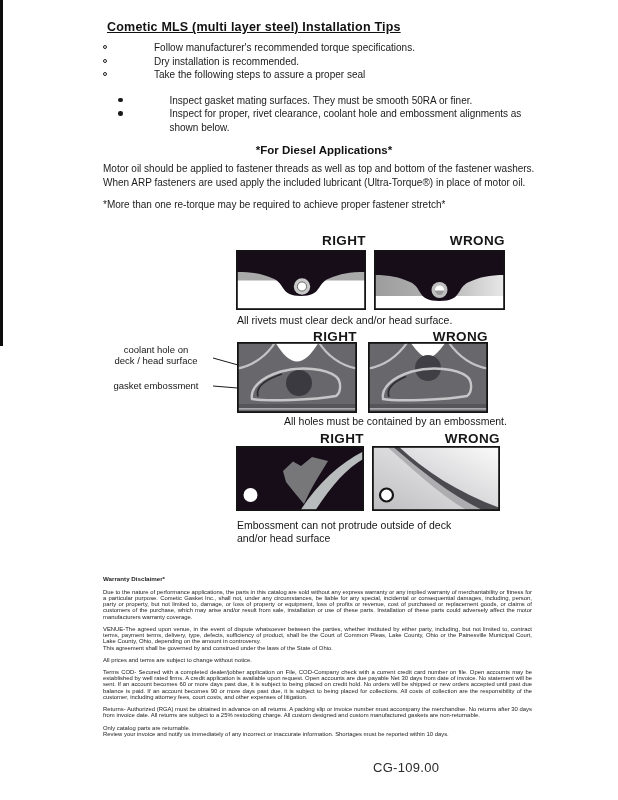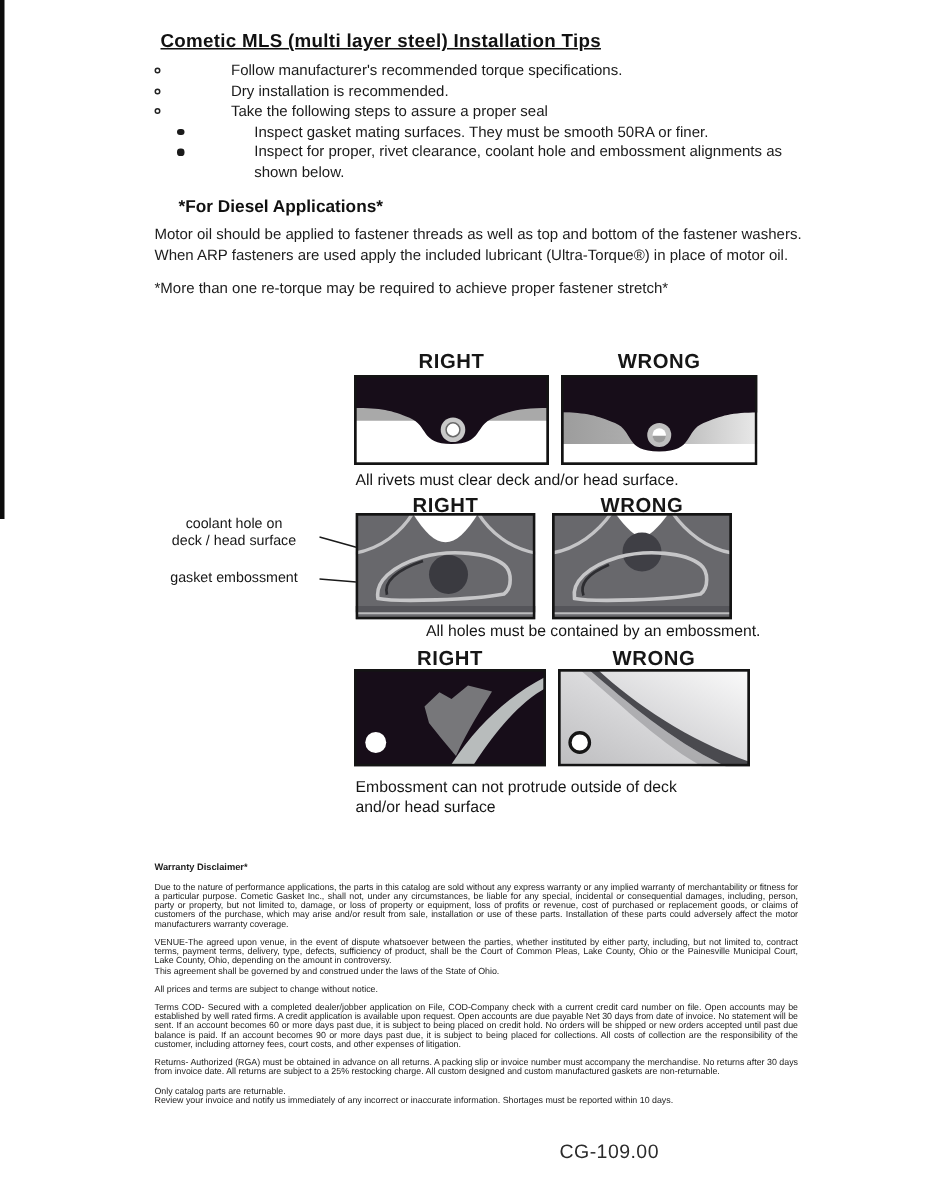--- a/index.html
+++ b/index.html
@@ -14,32 +14,32 @@
   .content { position:absolute; left:103px; top:20px; width:442px; }
   .doc-title {
     font-size:12.5px; font-weight:bold; text-decoration:underline;
     letter-spacing:0.2px; margin:0 0 7px 4px; color:#111;
   }
   .bullet-row { display:flex; align-items:flex-start; font-size:10px; line-height:13.5px;gap:43px; }
   .marker-open {
     flex:0 0 auto; width:4px; height:4px; border:1px solid #222; border-radius:50%;
     margin:4px 4px 0 0;
   }
-  .sub-bullets { margin-left:15px; }
+  .sub-bullets { margin-left:15px;margin-top:12px; }
   .marker-filled {
     flex:0 0 auto; width:4.5px; height:4.5px; background:#1a1a1a; border-radius:50%;
     margin:4px 4px 0 0;
   }
-  .diesel-heading { font-size:11.5px; font-weight:bold; margin:10px 16px 6px; color:#111; }
+  .diesel-heading { font-size:11.5px; font-weight:bold; margin:10px 0 6px; color:#111;text-align:center; }
   .para { font-size:10px; line-height:13.5px; margin:0 0 9px; color:#1c1c1c; }
 
   
   .rw-label {
     position:absolute; font-size:13.5px; font-weight:600; letter-spacing:0.4px;
-    text-align:center; color:#161616;
+    text-align:right; color:#161616;
   }
   .diagram-box { position:absolute; line-height:0; }
   .diagram-box svg { display:block; }
   .diagram-caption { position:absolute; font-size:10.5px; line-height:12.5px; color:#161616; }
   .callout-label {
     position:absolute; font-size:9.5px; line-height:11px; text-align:center; color:#161616;
   }
   .leader-overlay { position:absolute; pointer-events:none; }
 
   

